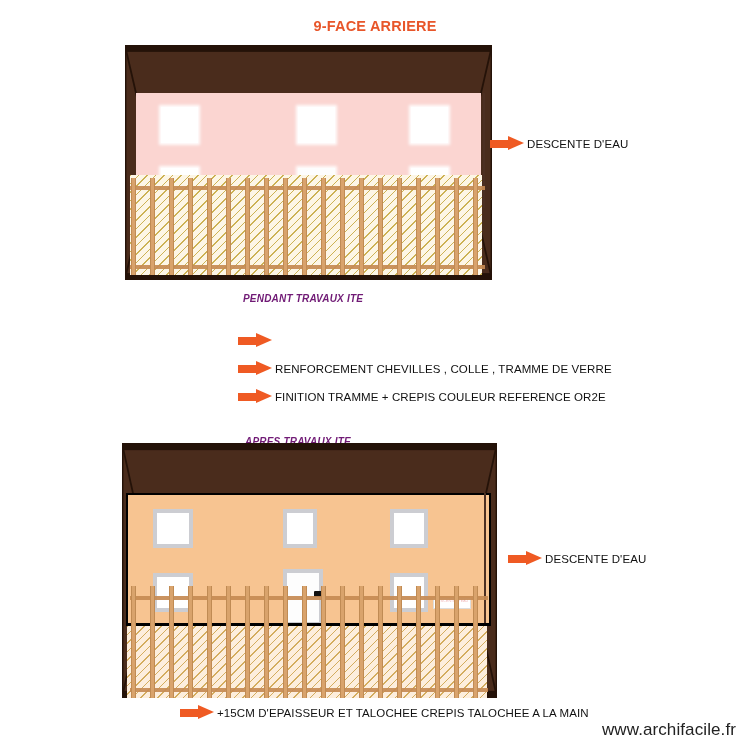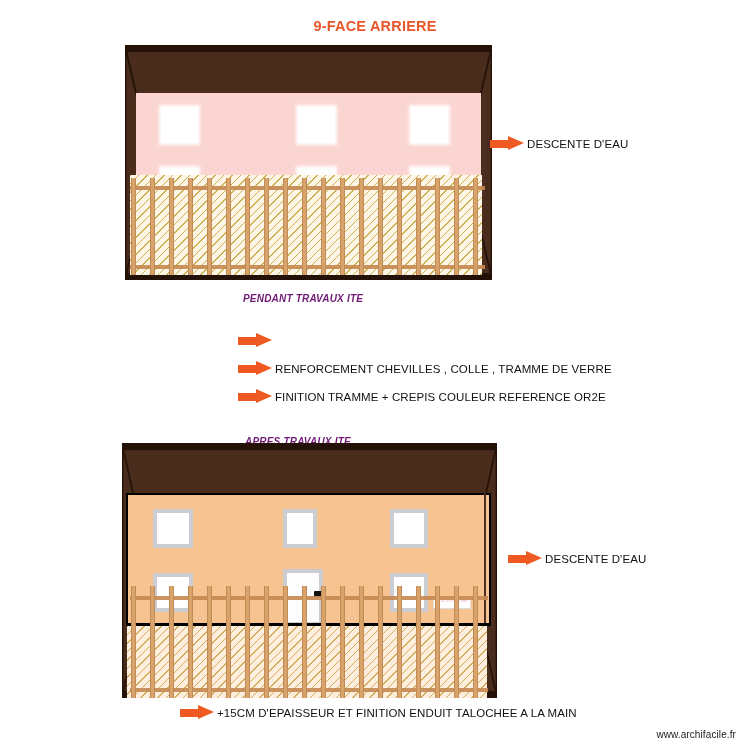--- a/index.html
+++ b/index.html
@@ -87,21 +87,21 @@
     position:relative;flex:0 0 auto;
     width:34px;height:15px;
   }
   .arrow .shaft{position:absolute;left:0;top:3.5px;width:20px;height:8px;background:#ef5a23;}
   .arrow .head{position:absolute;left:18px;top:0;width:0;height:0;
     border-top:7.5px solid transparent;border-bottom:7.5px solid transparent;
     border-left:16px solid #ef5a23;}
   .arrow-text{font-size:11.5px;color:#111;letter-spacing:.1px;padding-left:3px;}
 
   .footer{
-    right:14px;bottom:10px;font-size:10px;color:#222;letter-spacing:.1px;
+    right:14px;bottom:10px;font-size:17px;color:#222;letter-spacing:.1px;
   }
 </style>
 </head>
 <body>
 
 <div class="stage">
 
   <div class="abs main-title">9-FACE ARRIERE</div>
 
   <div class="elevation" style="left:125px;top:45px;width:367px;height:235px;">
@@ -257,18 +257,18 @@
         <span class="head"></span>
     </span>
     <span class="arrow-text">DESCENTE D'EAU</span>
   </div>
 
   <div class="arrow-row" style="left:180px;top:705px;">
     <span class="arrow">
       <span class="shaft"></span>
         <span class="head"></span>
     </span>
-    <span class="arrow-text">+15CM D'EPAISSEUR ET FINITION ENDUIT TALOCHEE A LA MAIN</span>
+    <span class="arrow-text">+15CM D'EPAISSEUR ET TALOCHEE CREPIS TALOCHEE A LA MAIN</span>
   </div>
 
   <div class="abs footer">www.archifacile.fr</div>
 
 </div>
 
 </body></html>

